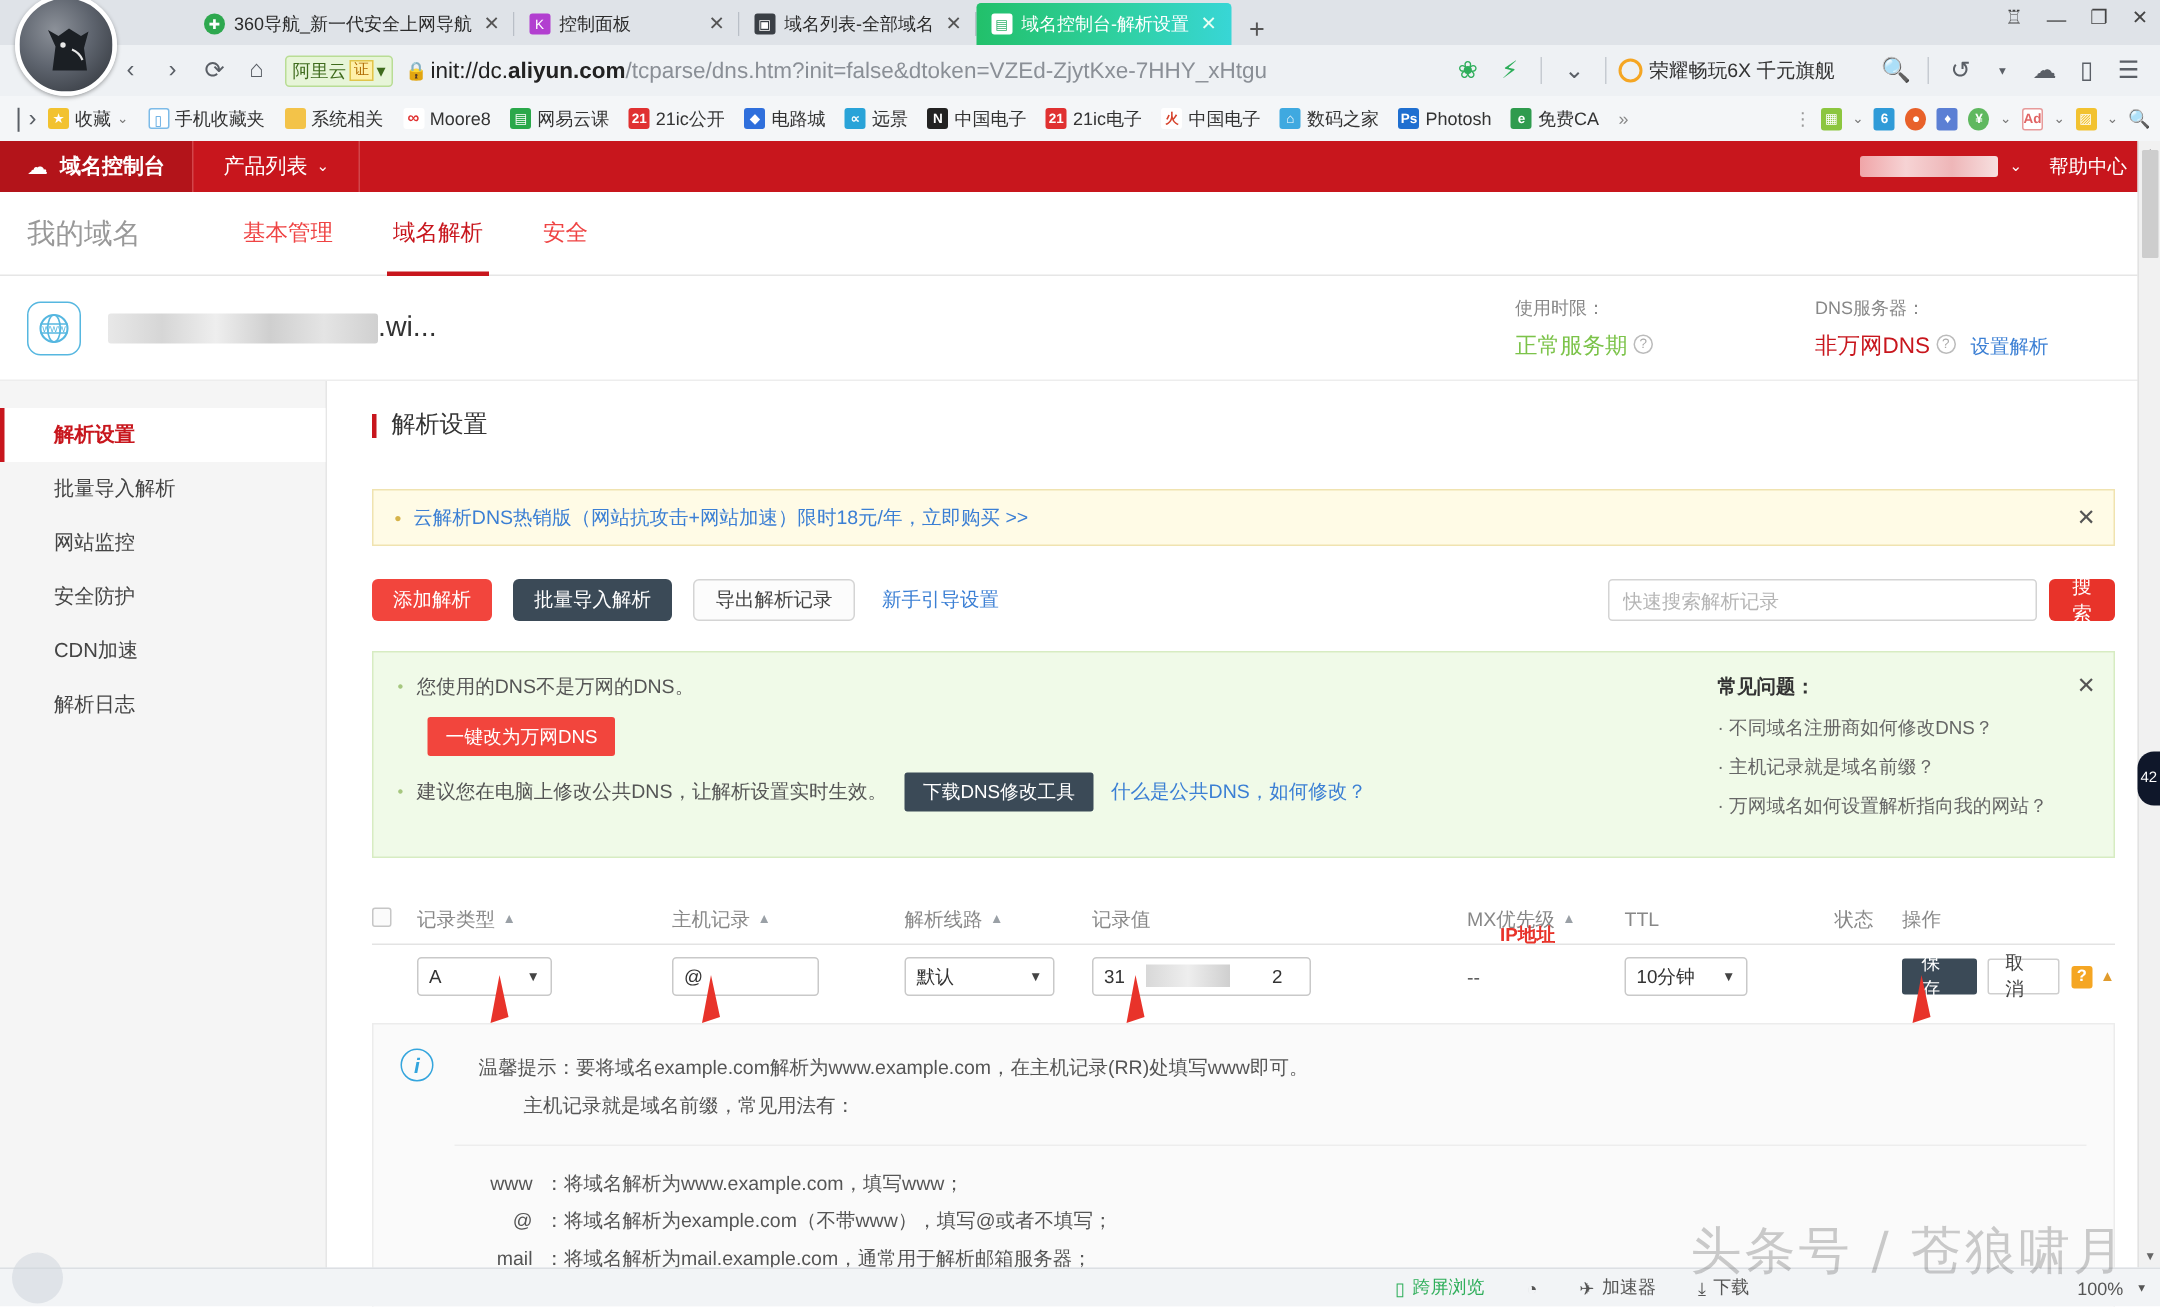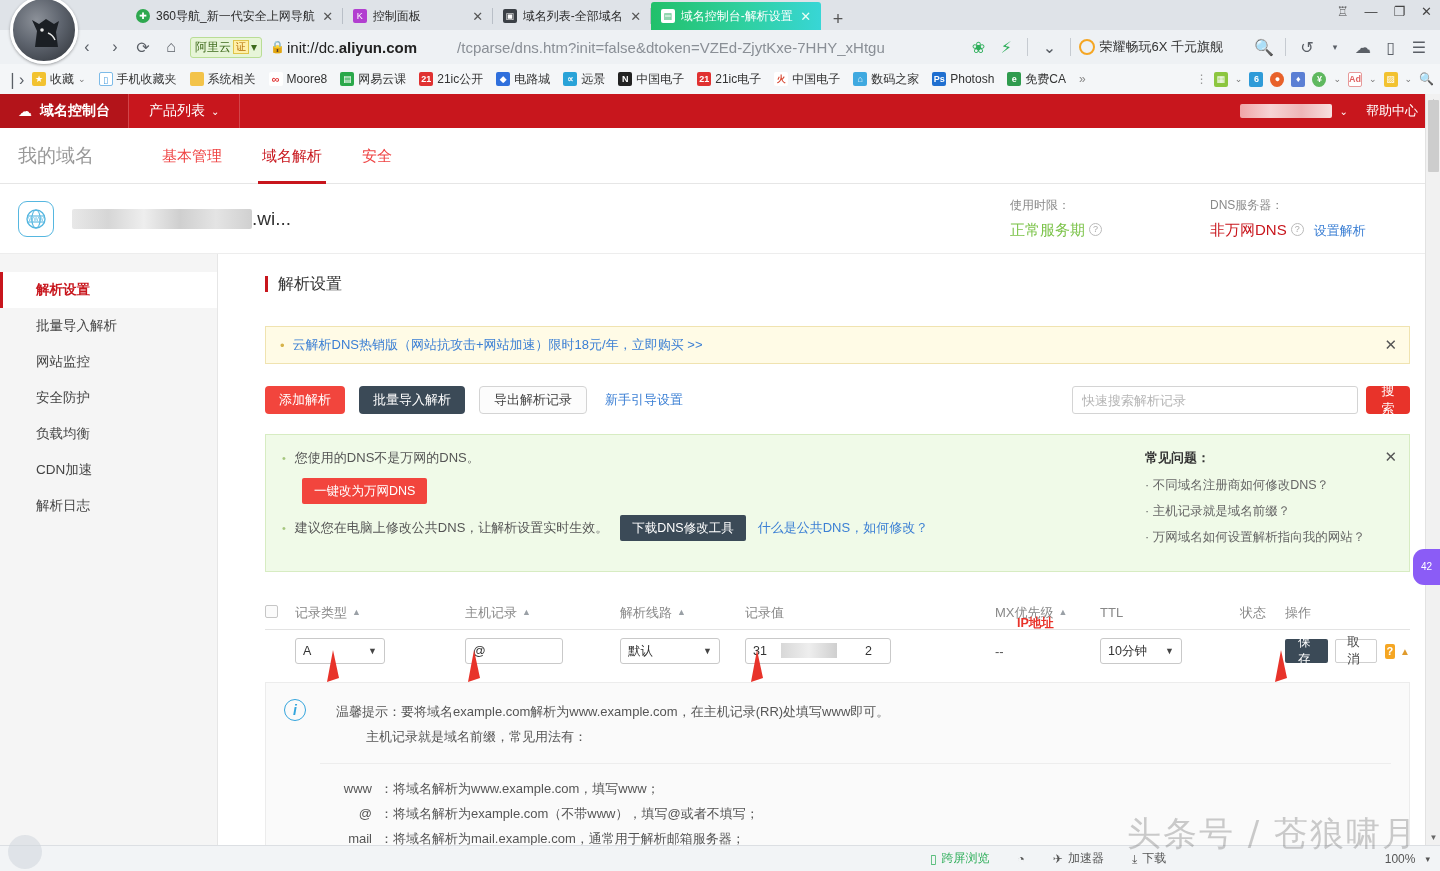--- a/index.html
+++ b/index.html
@@ -45,21 +45,21 @@
   .navico { width:26px; height:26px; display:flex; align-items:center; justify-content:center;
             color:#5a5f66; font-size:16px; border-radius:3px; }
   .aliyun-badge {
     display:flex; align-items:center; gap:2px; background:#e7f5d8; border:1px solid #b9dd95;
     border-radius:3px; padding:1px 4px; font-size:12px; color:#3f6b1d; margin:0 6px 0 4px; height:21px;
   }
   .aliyun-badge .zheng { background:#fff0a8; color:#b06a00; border:1px solid #e0c44a; font-size:10px; padding:0 2px; line-height:12px; }
   .urlbar { flex:1; display:flex; align-items:center; gap:5px; font-size:15px; color:#222; min-width:0; }
   .lock { color:#2aa84a; font-size:12px; }
   .urltxt { white-space:nowrap; overflow:hidden; text-overflow:ellipsis; }
-  .urltxt .dim { color:#8a8f96;margin-left:40px; }
+  .urltxt .dim { color:#8a8f96; }
   .urltxt .strong { font-weight:bold; }
   .navdivider { width:1px; height:18px; background:#c6cbd1; margin:0 6px; }
   .searchbox { display:flex; align-items:center; gap:4px; font-size:13px; color:#333; }
   .o-logo { width:16px;height:16px;border-radius:50%;border:2px solid #f5a623; display:inline-block; }
 
   .bmbar { height:30px; display:flex; align-items:center; gap:3px; padding:0 6px; background:#f4f6f8; font-size:12px; color:#333; position:relative; }
   .bm { display:flex; align-items:center; gap:4px; padding:2px 5px; white-space:nowrap; border-radius:3px; }
   .bmico { width:14px; height:14px; flex:0 0 14px; border-radius:2px; font-size:9px; line-height:14px; text-align:center; color:#fff; font-weight:bold; }
   .bmbar .rightgroup { position:absolute; right:6px; display:flex; align-items:center; gap:7px; }
 
@@ -87,21 +87,21 @@
   .info-spacer { flex:1; }
   .infocol { min-width:200px; }
   .infocol .lab { font-size:12px; color:#888; margin-bottom:7px; }
   .infocol .val { font-size:15px; }
   .val.green { color:#7cc34a; }
   .val.red { color:#c8161d; }
   .qmark { display:inline-block; width:13px; height:13px; border:1px solid #bbb; border-radius:50%; color:#aaa; font-size:9px; line-height:11px; text-align:center; vertical-align:3px; margin-left:4px; }
   .setlink { color:#3b7fd4; font-size:13px; margin-left:10px; }
 
   
-  .pagebody { display:flex; height:604px;gap:17px; }
+  .pagebody { display:flex; height:604px; }
   .sidebar { width:218px; background:#f5f5f5; border-right:1px solid #e6e6e6; padding-top:18px; }
   .sideitem { height:36px; display:flex; align-items:center; padding-left:36px; font-size:13.5px; color:#444; position:relative; }
   .sideitem.active { background:#fff; color:#c8161d; font-weight:bold; }
   .sideitem.active::before { content:""; position:absolute; left:0; top:0; bottom:0; width:3px; background:#c8161d; }
 
   .content { flex:1; padding:22px 30px 0 30px; position:relative; }
   .sectitle { font-size:16px; color:#333; padding-left:10px; border-left:3px solid #c8161d; line-height:1; margin-bottom:34px; }
 
   .promo { background:#fffbe6; border:1px solid #f0e3b0; height:38px; display:flex; align-items:center; padding:0 14px; font-size:13px; color:#3b7fd4; position:relative; }
   .promo .dot { color:#d6b34a; margin-right:8px; }
@@ -167,21 +167,21 @@
   .tiptext { font-size:13px; color:#555; line-height:25px;margin-left:16px; }
   .tipdivider { border-top:1px solid #ededed; margin:14px 0 12px 36px; }
   .tiplist { padding-left:36px; }
   .tipitem { display:flex; font-size:13px; color:#555; line-height:25px; }
   .tipitem .k { width:52px; text-align:right; margin-right:8px; color:#555; }
 
   
   .vscroll { position:absolute; right:0; top:94px; width:15px; bottom:26px; background:#f1f1f1; border-left:1px solid #e2e2e2; }
   .vscroll .thumb { position:absolute; top:6px; left:2px; width:11px; height:72px; background:#cdcdcd; border-radius:1px; }
   .vscroll .arr { position:absolute; left:0; width:15px; height:15px; text-align:center; font-size:8px; color:#666; line-height:15px; }
-  .greenpill { position:absolute; right:0; top:549px; width:27px; height:36px; background:#8b5cf6; border-radius:11px 0 0 11px;
+  .greenpill { position:absolute; right:0; top:501px; width:15px; height:36px; background:#0f172a; border-radius:11px 0 0 11px;
                color:#fff; font-size:10px; line-height:36px; text-align:center; z-index:40; }
 
   
   .statusbar { position:absolute; left:0; right:0; bottom:0; height:26px; background:#f2f4f6; border-top:1px solid #dcdfe3;
                display:flex; align-items:center; font-size:12px; color:#555; }
   .sb-left { width:930px; }
   .sb-item { display:flex; align-items:center; gap:5px; margin-right:28px; }
   .sb-item.green { color:#2eae5a; }
   .sb-right { position:absolute; right:10px; display:flex; align-items:center; gap:10px; font-size:12px; color:#555; }
 
@@ -394,21 +394,20 @@
   </div>
 </div>
 
 <div class="pagebody">
 
   <div class="sidebar">
     <div class="sideitem active">解析设置</div>
     <div class="sideitem">批量导入解析</div>
     <div class="sideitem">网站监控</div>
     <div class="sideitem">安全防护</div>
-    <div class="sideitem">负载均衡</div>
     <div class="sideitem">CDN加速</div>
     <div class="sideitem">解析日志</div>
   </div>
 
   <div class="content">
     <div class="sectitle">解析设置</div>
 
     <div class="promo">
       <span class="dot">•</span>
       <span>云解析DNS热销版（网站抗攻击+网站加速）限时18元/年，立即购买 &gt;&gt;</span>

